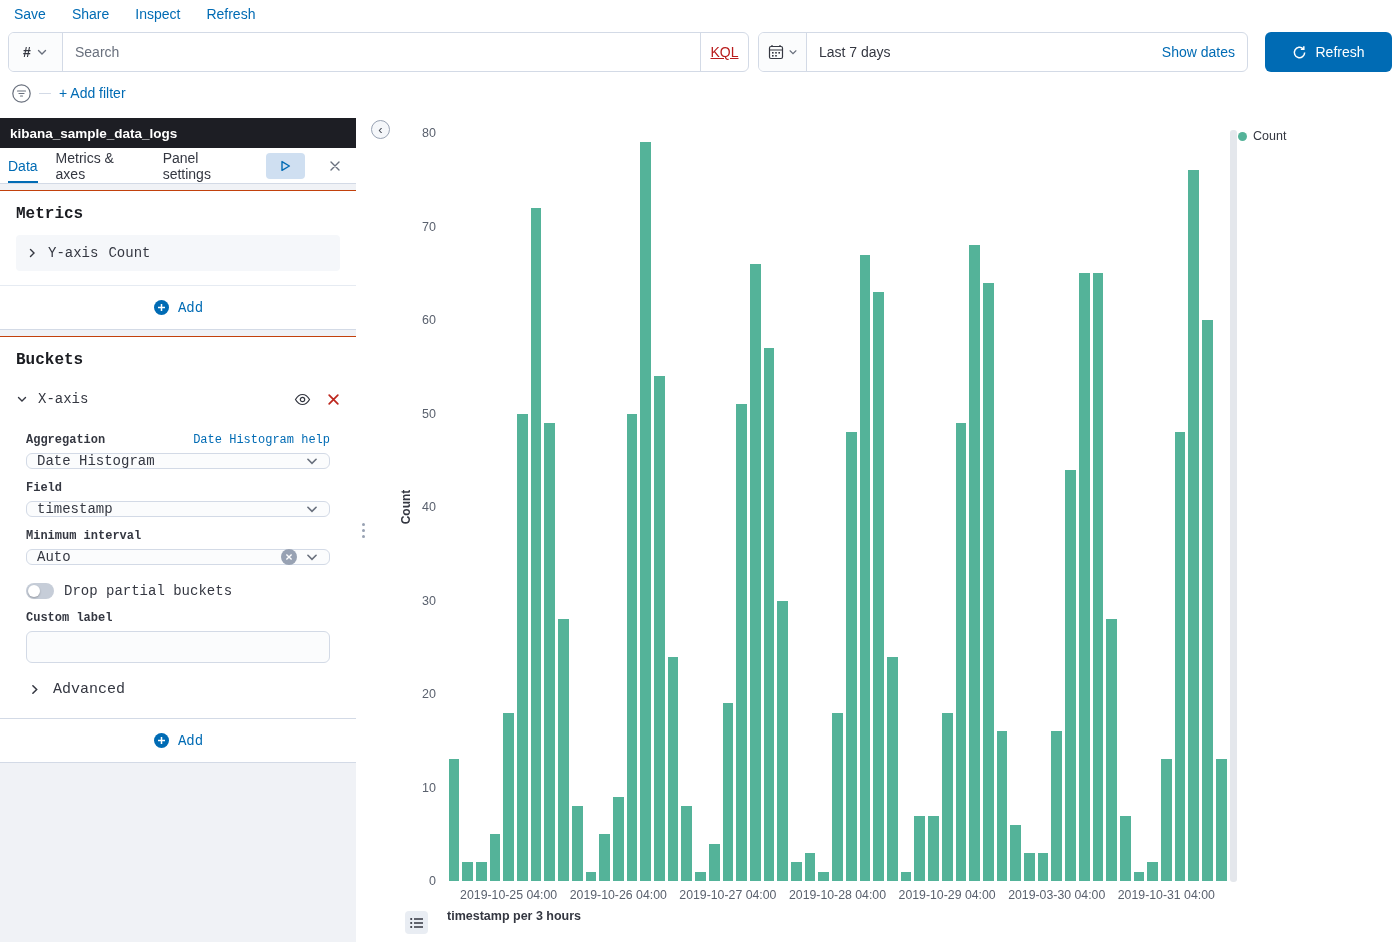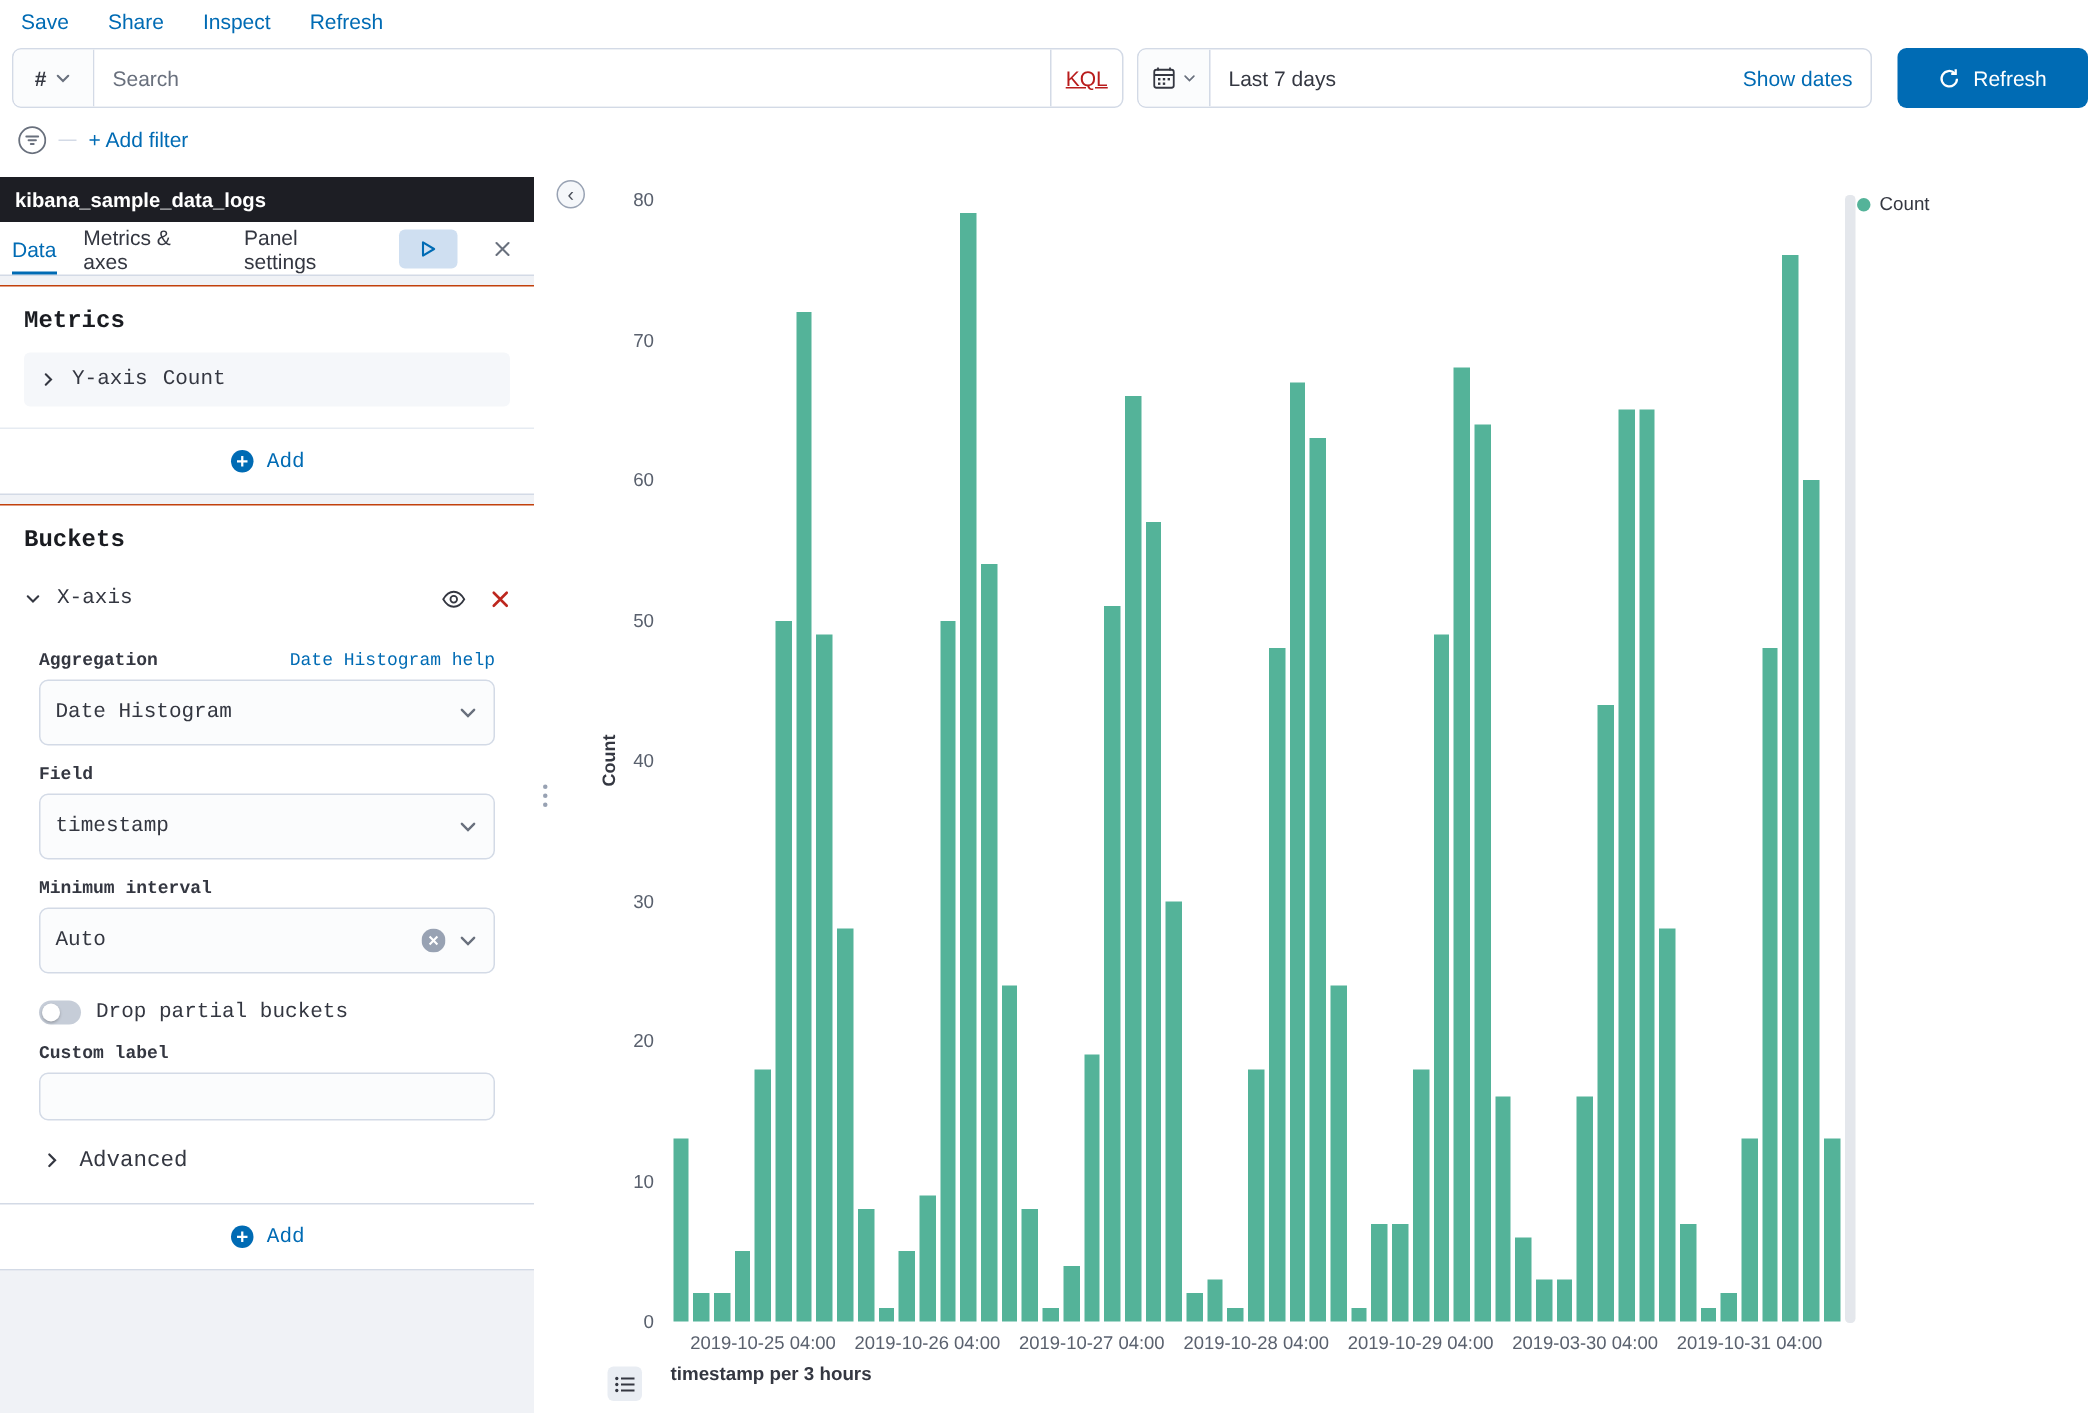--- a/index.html
+++ b/index.html
@@ -60,21 +60,21 @@
     display:flex; align-items:center; gap:10px; padding:0 10px; cursor:pointer; }
   .add-row { display:flex; align-items:center; justify-content:center; gap:8px; padding:13px;
     color:#006BB4; cursor:pointer; border-top:1px solid #E6EBF2; }
 
   .xaxis-row { display:flex; align-items:center; gap:10px; padding:0 16px; height:40px; cursor:pointer; }
   .xaxis-icons { margin-left:auto; display:flex; align-items:center; gap:16px; }
   .bucket-form { padding:2px 26px 0 26px; }
   .form-label { font-size:12px; font-weight:700; color:#343741; margin:12px 0 6px;
     display:flex; justify-content:space-between; align-items:baseline; }
   .help-link { font-size:12px; font-weight:400; color:#006BB4; cursor:pointer; }
-  .select { height:44px; background:#FBFCFD; border:1px solid #D3DAE6; border-radius:6px;
+  .select { height:16px; background:#FBFCFD; border:1px solid #D3DAE6; border-radius:6px;
     display:flex; align-items:center; justify-content:space-between; padding:0 10px;
     font-size:14px; color:#343741; cursor:pointer; }
   .combo-icons { display:flex; align-items:center; gap:8px; }
   .help-text { font-size:12.3px; color:#69707D; margin-top:10px; line-height:1.7; }
   .toggle-row { display:flex; align-items:center; gap:10px; margin:18px 0 2px; }
   .toggle { width:28px; height:16px; border-radius:8px; background:#C6CDD8; position:relative;
     cursor:pointer; flex:none; }
   .toggle-knob { position:absolute; left:2px; top:2px; width:12px; height:12px; border-radius:50%;
     background:#fff; box-shadow:0 1px 2px rgba(0,0,0,.25); }
   .text-input { width:100%; height:32px; background:#FBFCFD; border:1px solid #D3DAE6;

